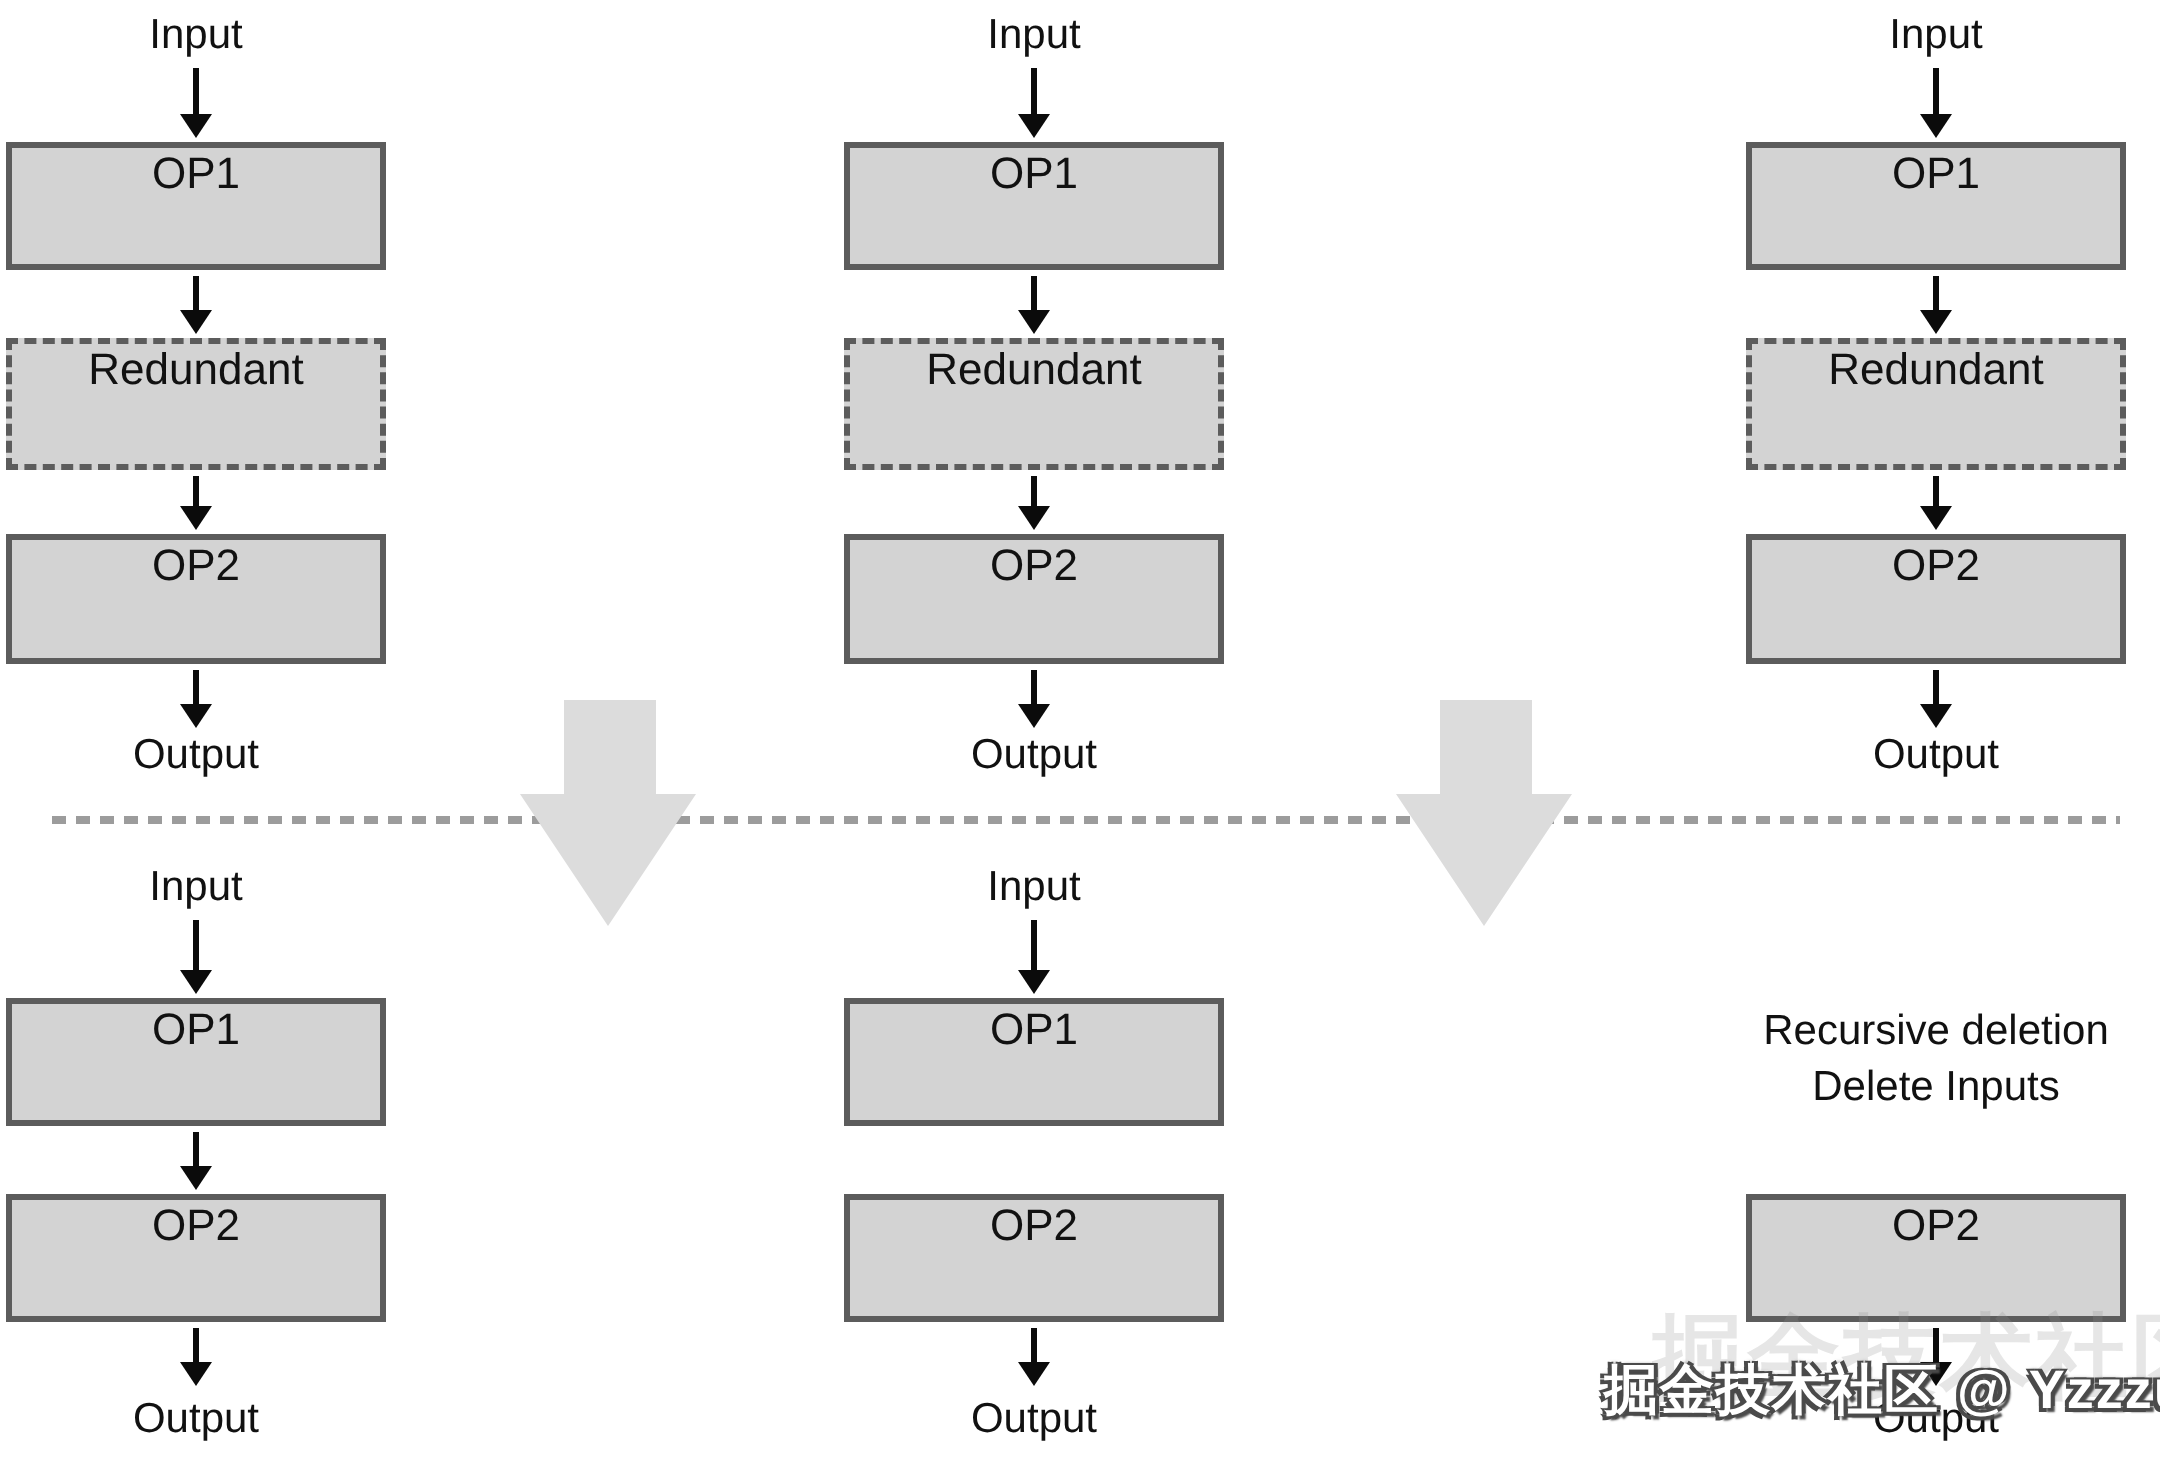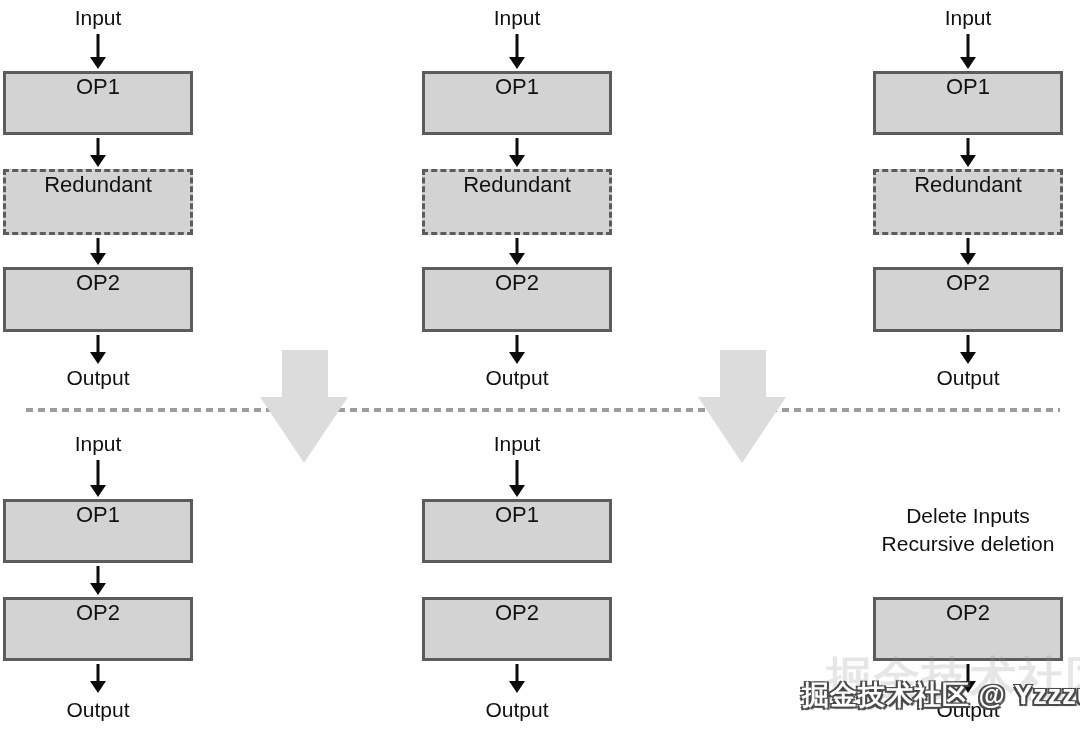--- a/index.html
+++ b/index.html
@@ -207,22 +207,22 @@
       </div>
     <div class="arr" style="top:664px;height:29px">
         <i class="shaft"></i>
         <i class="head"></i>
       </div>
     <div class="lbl" style="top:698px">Output</div>
   </div>
 
   <div class="col c3">
     <div class="note">
+      <div>Recursive deletion</div>
       <div>Delete Inputs</div>
-      <div>Recursive deletion</div>
     </div>
     <div class="box" style="top:597px;height:64px">
         <span>OP2</span>
       </div>
     <div class="arr" style="top:664px;height:29px">
         <i class="shaft"></i>
         <i class="head"></i>
       </div>
     <div class="lbl" style="top:698px">Output</div>
   </div>

